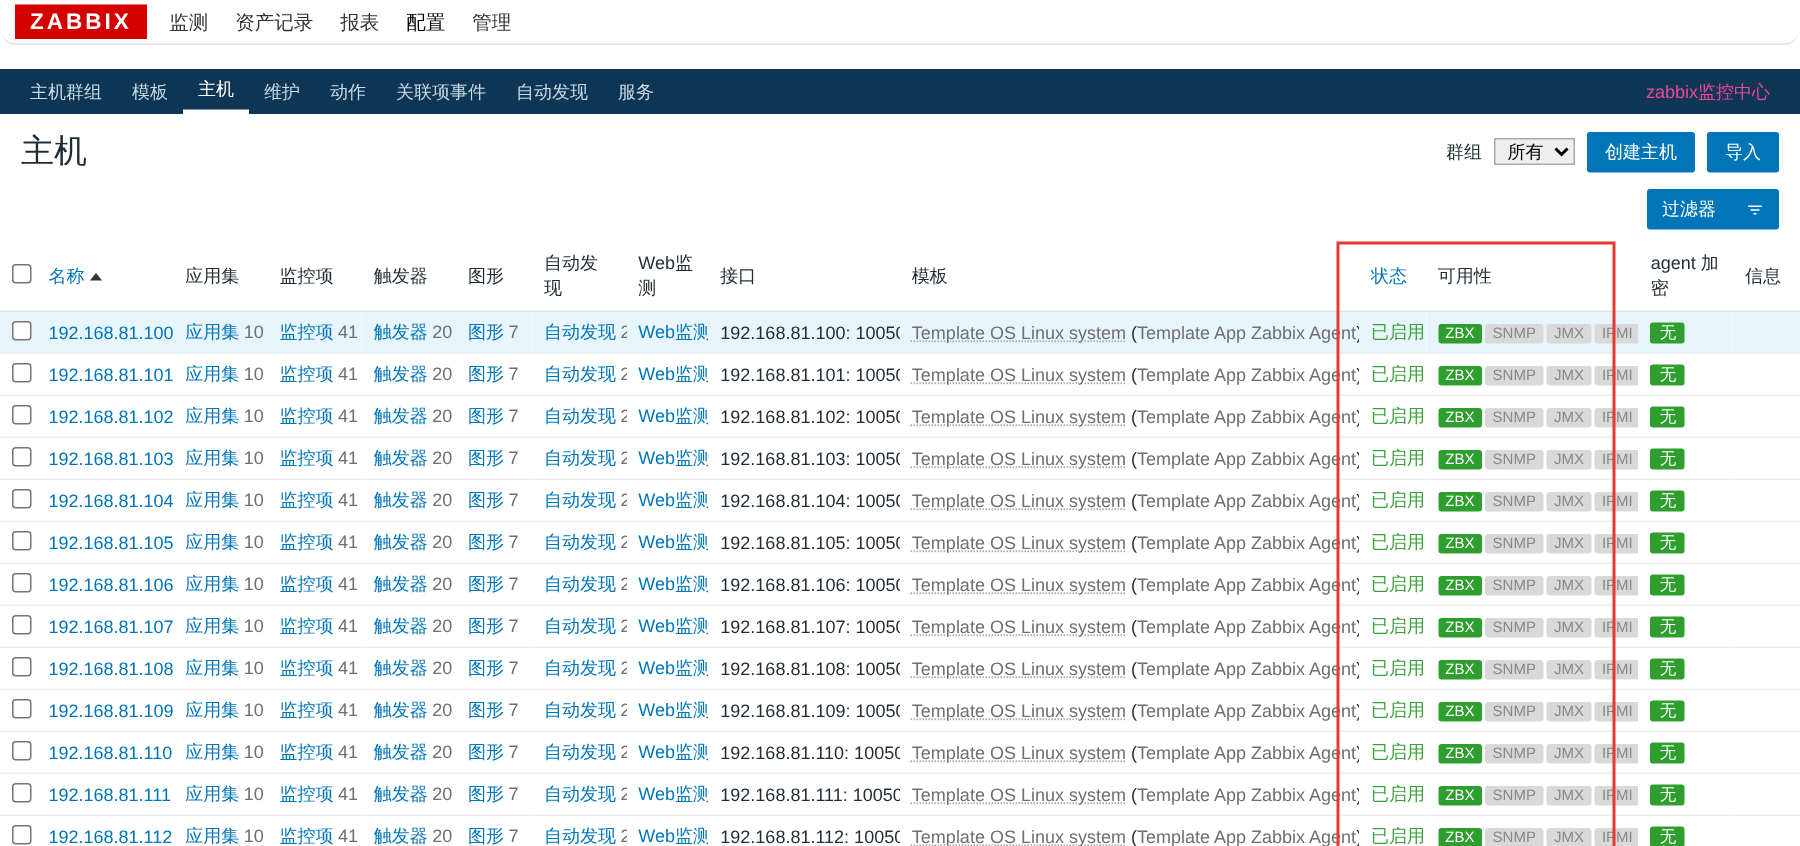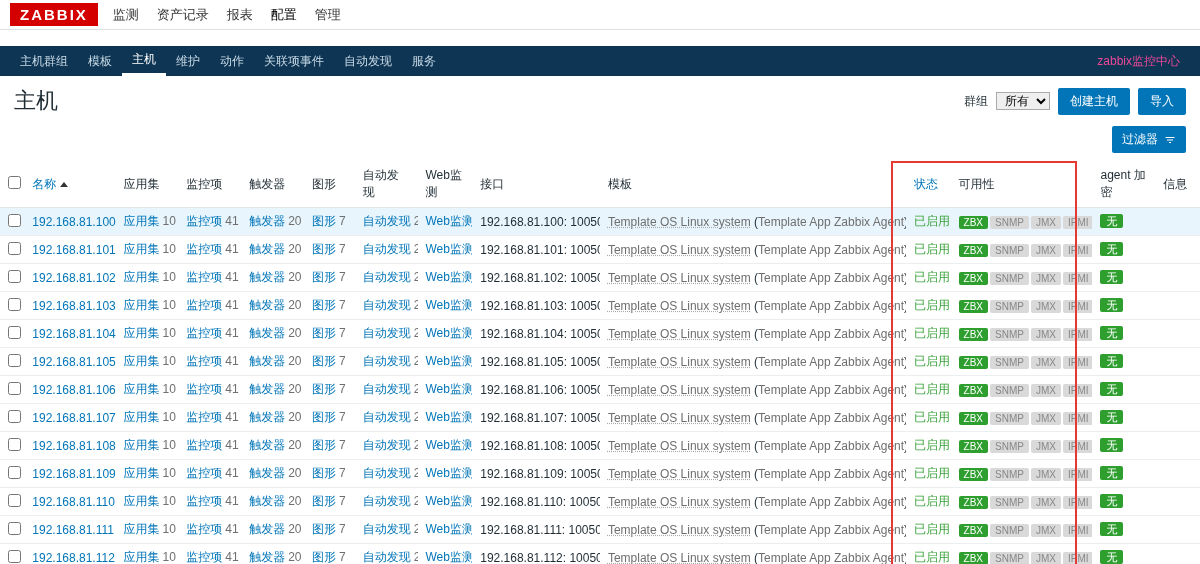--- a/index.html
+++ b/index.html
@@ -1,38 +1,38 @@
 <!DOCTYPE html>
 <html><head>
 <meta charset="utf-8">
 <style>
   * { box-sizing: border-box; margin: 0; padding: 0; }
   body { font-family: Arial, "Microsoft YaHei", sans-serif; font-size: 12px; color: #1f2c33; background: #fff; width: 1200px; }
   a { color: #0275b8; text-decoration: none; cursor: pointer; }
-  .topbar { display: flex; align-items: center; height: 30px; padding: 0 10px; border-bottom: 1px solid #e0e0e0; }
+  .topbar { display: flex; align-items: center; height: 30px; padding: 0 10px; border-bottom: 1px solid #e0e0e0; border-radius: 11px; }
   .logo { background: #d40000; color: #fff; font-weight: bold; font-size: 15px; letter-spacing: 2px; padding: 3px 10px; margin-right: 15px; }
   .topnav { display: flex; gap: 18px; font-size: 13px; color: #333; }
   .topnav .item { cursor: pointer; }
   .topnav .item.active { color: #000; }
   .rightbar { margin-left: auto; display: flex; align-items: center; gap: 12px; color: #666; }
   .searchbox { width: 225px; height: 22px; border: 1px solid #ccc; background: #f5f5f5; display: flex; align-items: center; justify-content: flex-end; padding: 0 6px; }
   .searchbox svg { fill: #666; }
   .share { display: flex; align-items: center; gap: 4px; font-size: 12px; }
   .zicon { background: #333; color: #fff; width: 14px; height: 14px; font-size: 10px; display: inline-flex; align-items: center; justify-content: center; border-radius: 2px; }
   .subnav { background: #0f3554; color: #c7dae6; height: 30px; display: flex; align-items: center; padding: 0 10px; font-size: 12px; margin-top: 16px; }
   .subnav .item { padding: 0 10px; height: 30px; display: flex; align-items: center; cursor: pointer; }
   .subnav .item.active { background: #0f3554; border-bottom: 3px solid #fff; color: #fff; }
   .subnav .right { margin-left: auto; padding: 0 10px; color: #ec4899; }
   .pageheader { display: flex; align-items: center; padding: 10px 14px; }
   .pageheader h1 { font-size: 22px; font-weight: normal; color: #1f2c33; }
   .pageheader .controls { margin-left: auto; display: flex; align-items: center; gap: 8px; }
   .btn { background: #0275b8; color: #fff; border: none; padding: 5px 12px; font-size: 12px; cursor: pointer; border-radius: 2px; }
   select { font-size: 12px; padding: 0 4px; border: 1px solid #aaa; }
   .filterrow { display: flex; justify-content: flex-end; padding: 0 14px 8px; }
-  .filterbtn { background: #0275b8; color: #fff; border: none; padding: 5px 10px; font-size: 12px; cursor: pointer; border-radius: 2px; display: flex; align-items: center; gap: 6px; }
+  .filterbtn { background: #0275b8; color: #fff; border: none; padding: 5px 10px; font-size: 12px; cursor: pointer; border-radius: 2px; display: flex; align-items: center; gap: 20px; }
   .table { width: 100%; border-collapse: collapse; table-layout: fixed; }
   .table th { text-align: left; font-weight: normal; color: #1f2c33; padding: 6px 8px; border-bottom: 1px solid #dfe4e7; font-size: 12px; }
   .table td { padding: 5px 8px; border-bottom: 1px solid #ebeef0; font-size: 12px; white-space: nowrap; overflow: hidden; }
   .cnt { color: #6f6f6f; margin-left: 3px; }
   .status-enabled { color: #3aa23a; }
   .av { display: inline-flex; gap: 2px; }
   .av span { font-size: 10px; padding: 1px 5px; border-radius: 2px; color: #fff; }
   .av .zbx { background: #2e9e2e; }
   .av .off { background: #d9d9d9; color: #888; }
   .enc { background: #2e9e2e; color: #fff; font-size: 11px; padding: 1px 6px; border-radius: 2px; }

